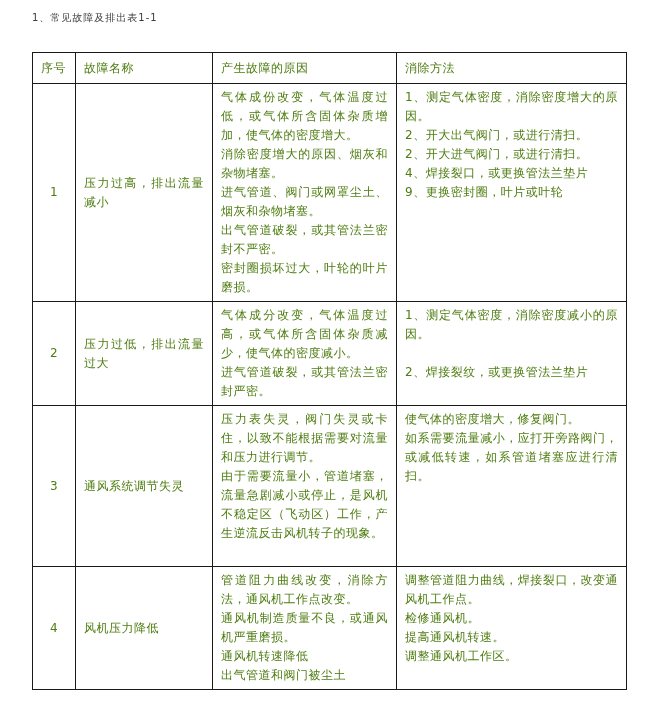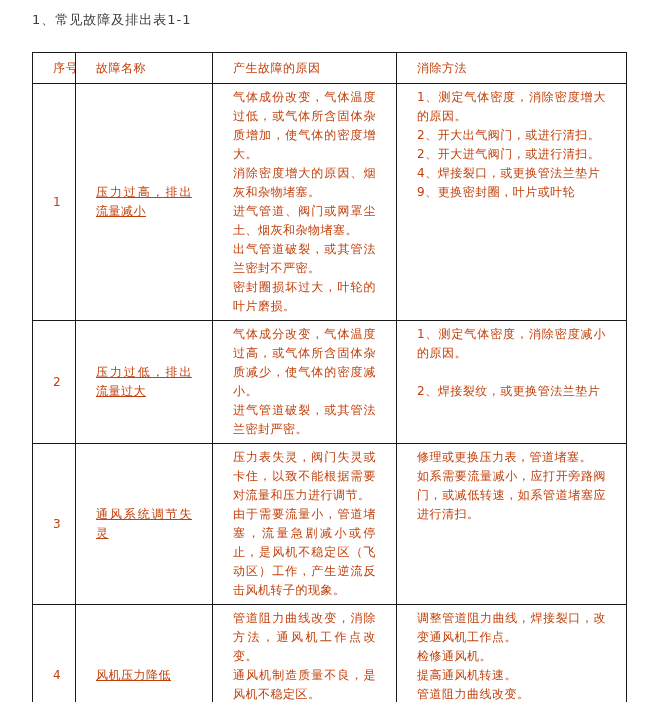--- a/index.html
+++ b/index.html
@@ -12,59 +12,58 @@
     height: 702px;
     position: relative;
     font-family: "DejaVu Sans", "Liberation Sans", sans-serif;
     color: #3c3c3c;
     overflow: hidden;
   }
   .doc-title {
     position: absolute;
     left: 32px;
     top: 11px;
-    font-size: 13px;
+    font-size: 10px;
     letter-spacing: 1px;
     color: #3c3c3c;
     white-space: nowrap;
   }
   table.fault-table {
     position: absolute;
     left: 32px;
     top: 52px;
     width: 594px;
     border-collapse: collapse;
     table-layout: fixed;
   }
   .fault-table th,
   .fault-table td {
     border: 1px solid #1a1a1a;
     font-size: 12px;
     font-weight: normal;
     line-height: 19px;
-    padding: 4px 20px;
+    padding: 4px 8px;
     vertical-align: top;
     letter-spacing: 0.5px;
-    color: #c2410c;
+    color: #4d7c0f;
     overflow: hidden;
   }
   .fault-table thead tr { height: 31px; }
   .fault-table th {
     text-align: left;
     vertical-align: middle;
     white-space: nowrap;
   }
   td.c-no {
     text-align: center;
     vertical-align: middle;
   }
   td.c-fault {
     vertical-align: middle;
     text-align: justify;
-    text-decoration: underline;
   }
   td.c-cause, td.c-remedy {
     text-align: justify;
   }
   .fault-table p {
     margin: 0;
     text-align: justify;
   }
   .fault-table p.blank { height: 19px; }
   tbody tr:nth-child(1) { height: 214px; }
@@ -127,35 +126,35 @@
   </tr>
 
   <tr>
     <td class="c-no">3</td>
     <td class="c-fault">通风系统调节失灵</td>
     <td class="c-cause">
           <p>压力表失灵，阀门失灵或卡住，以致不能根据需要对流量和压力进行调节。</p>
           <p>由于需要流量小，管道堵塞，流量急剧减小或停止，是风机不稳定区（飞动区）工作，产生逆流反击风机转子的现象。</p>
         </td>
     <td class="c-remedy">
-          <p>修理或更换压力表，管道堵塞。</p>
+          <p>使气体的密度增大，修复阀门。</p>
           <p>如系需要流量减小，应打开旁路阀门，或减低转速，如系管道堵塞应进行清扫。</p>
         </td>
   </tr>
 
   <tr>
     <td class="c-no">4</td>
     <td class="c-fault">风机压力降低</td>
     <td class="c-cause">
           <p>管道阻力曲线改变，消除方法，通风机工作点改变。</p>
-          <p>通风机制造质量不良，是风机不稳定区。</p>
+          <p>通风机制造质量不良，或通风机严重磨损。</p>
           <p>通风机转速降低</p>
           <p>出气管道和阀门被尘土</p>
         </td>
     <td class="c-remedy">
           <p>调整管道阻力曲线，焊接裂口，改变通风机工作点。</p>
           <p>检修通风机。</p>
           <p>提高通风机转速。</p>
-          <p>管道阻力曲线改变。</p>
+          <p>调整通风机工作区。</p>
         </td>
   </tr>
 </tbody>
 </table>
 
 </body></html>

